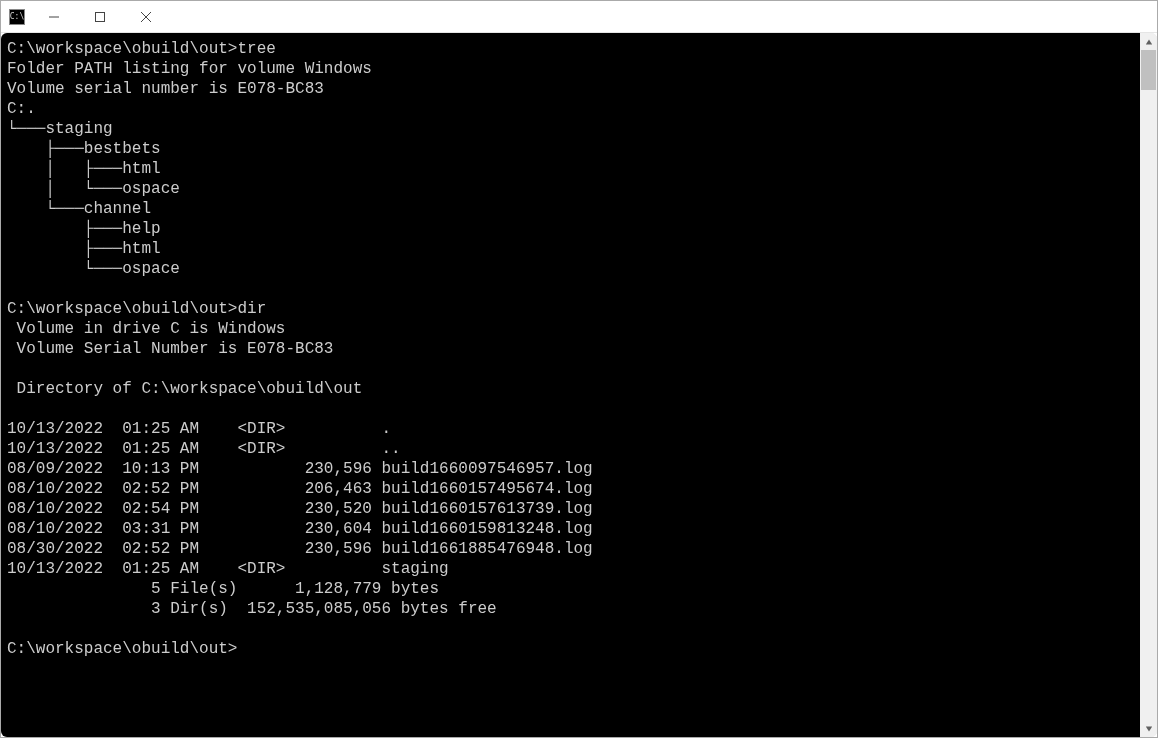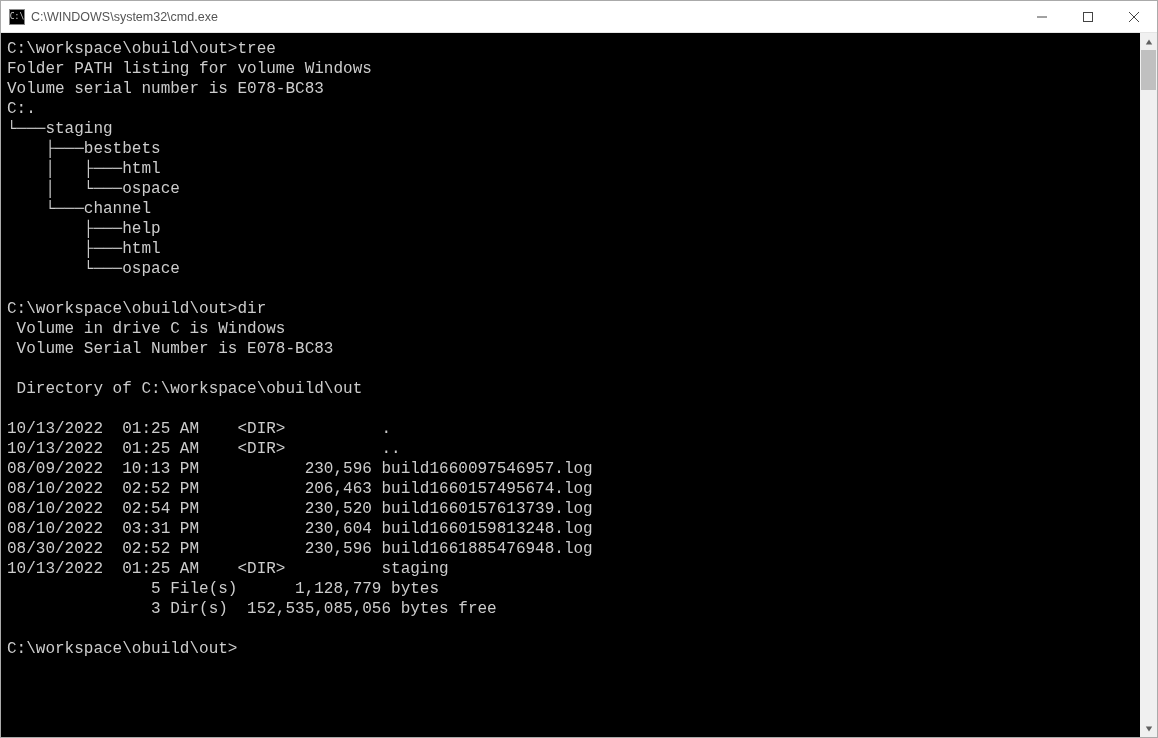--- a/index.html
+++ b/index.html
@@ -68,20 +68,21 @@
       height: 10px;
       stroke: #444;
       stroke-width: 1;
       fill: none;
     }
     .content-wrap {
       flex: 1;
       display: flex;
       background: #e5e5e5;
       overflow: hidden;
+      border-radius: 6px;
     }
     .terminal {
       flex: 1;
       background: #000;
       color: #ccc;
       font-family: Consolas, "Courier New", monospace;
       font-size: 16px;
       line-height: 20px;
       padding: 6px 0 6px 6px;
       white-space: pre;
@@ -120,21 +121,20 @@
     }
   </style>
 </head>
 <body>
 
 <div class="window">
   <div class="titlebar">
     <div class="titlebar-icon">
       <span class="titlebar-icon-inner">C:\</span>
     </div>
-    <div class="titlebar-text">C:\WINDOWS\system32\cmd.exe</div>
     <div class="window-controls">
       <div class="window-control">
         <svg viewBox="0 0 10 10">
             <line x1="0" y1="5" x2="10" y2="5"></line>
           </svg>
       </div>
       <div class="window-control">
         <svg viewBox="0 0 10 10">
             <rect x="0.5" y="0.5" width="9" height="9"></rect>
           </svg>

